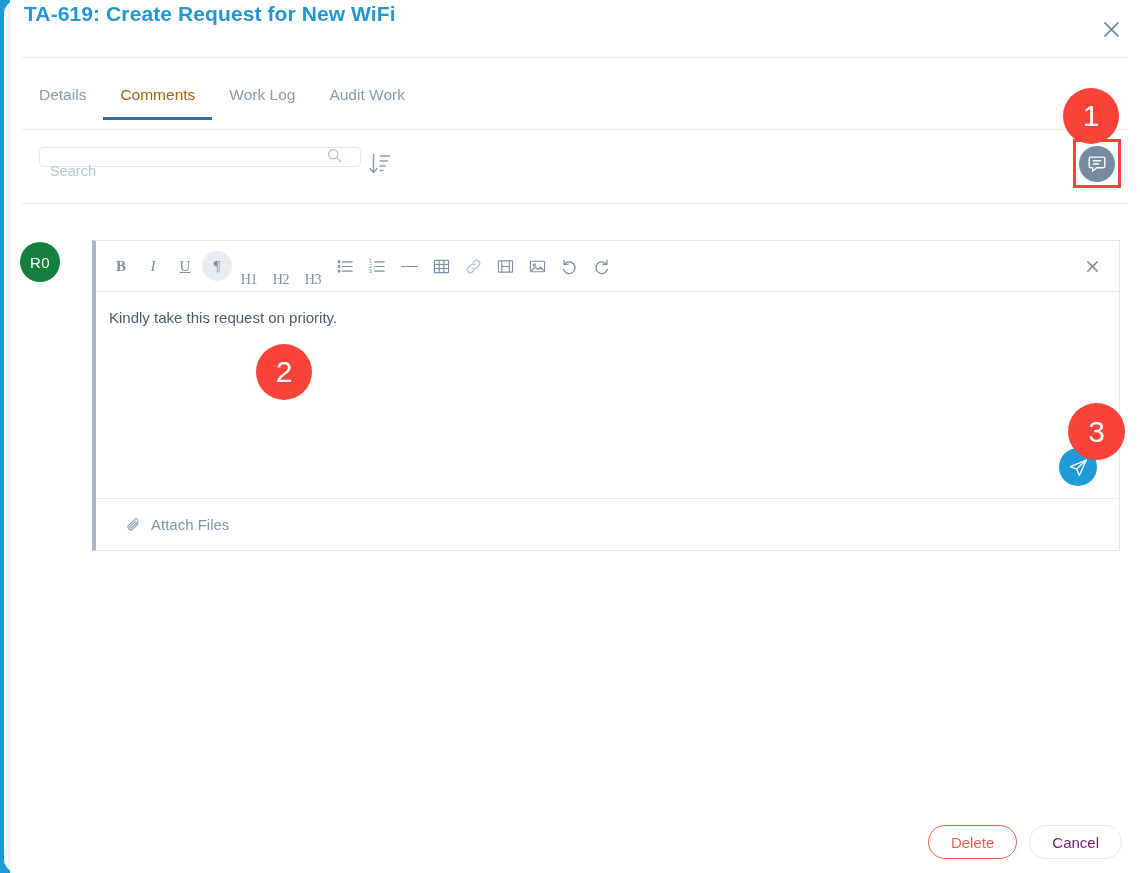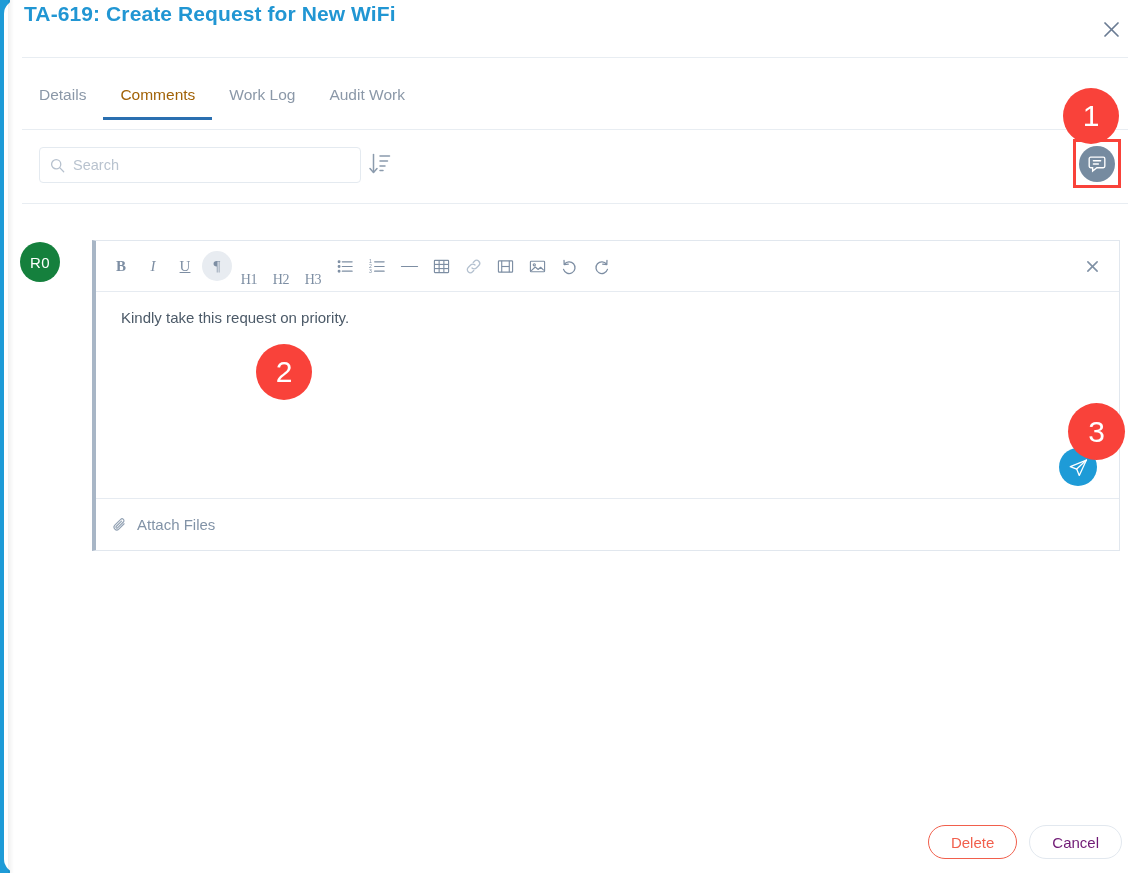--- a/index.html
+++ b/index.html
@@ -95,27 +95,28 @@
     position: absolute;
     left: 22px; top: 129px;
     width: 1106px; height: 1px;
     background: #e8edf2;
   }
 
   
   .search-wrap {
     position: absolute;
     left: 39px; top: 147px;
-    width: 322px; height: 36px;
+    width: 322px; height: 20px;
     border: 1px solid #e4eaf0;
     border-radius: 4px;
     display: flex;
-    align-items: center;
+    align-items: flex-end;
     padding: 0 10px;
     background: #fff;
+    flex-direction: column;
   }
   .search-icon { margin-right: 8px; display:flex; color:#b6c1ce; }
   .search-input {
     border: 0; outline: 0;
     font-size: 14.5px;
     font-family: "Liberation Sans", sans-serif;
     color: #55616e;
     width: 100%;
     background: transparent;
   }
@@ -205,39 +206,38 @@
 
   .editor-body {
     height: 206px;
     position: relative;
     padding: 16px 16px 0 13px;
   }
   .editor-text {
     font-size: 15px;
     color: #4c5a68;
     line-height: 20px;
-    margin-left: 12px;
   }
 
   .send-btn {
     position: absolute;
     right: 22px; bottom: 12px;
     width: 38px; height: 38px;
     border-radius: 50%;
     background: #1e9bd7;
     display: flex; align-items: center; justify-content: center;
     cursor: pointer;
   }
 
   .editor-footer {
     height: 52px;
     border-top: 1px solid #e6ebf1;
     display: flex;
     align-items: center;
-    padding-left: 16px;
+    padding-left: 30px;
     gap: 9px;
   }
   .attach-label {
     font-size: 15px;
     color: #8293a7;
     cursor: pointer;
   }
   .clip-icon { color: #93a2b4; display:flex; cursor: pointer; }
 
   

